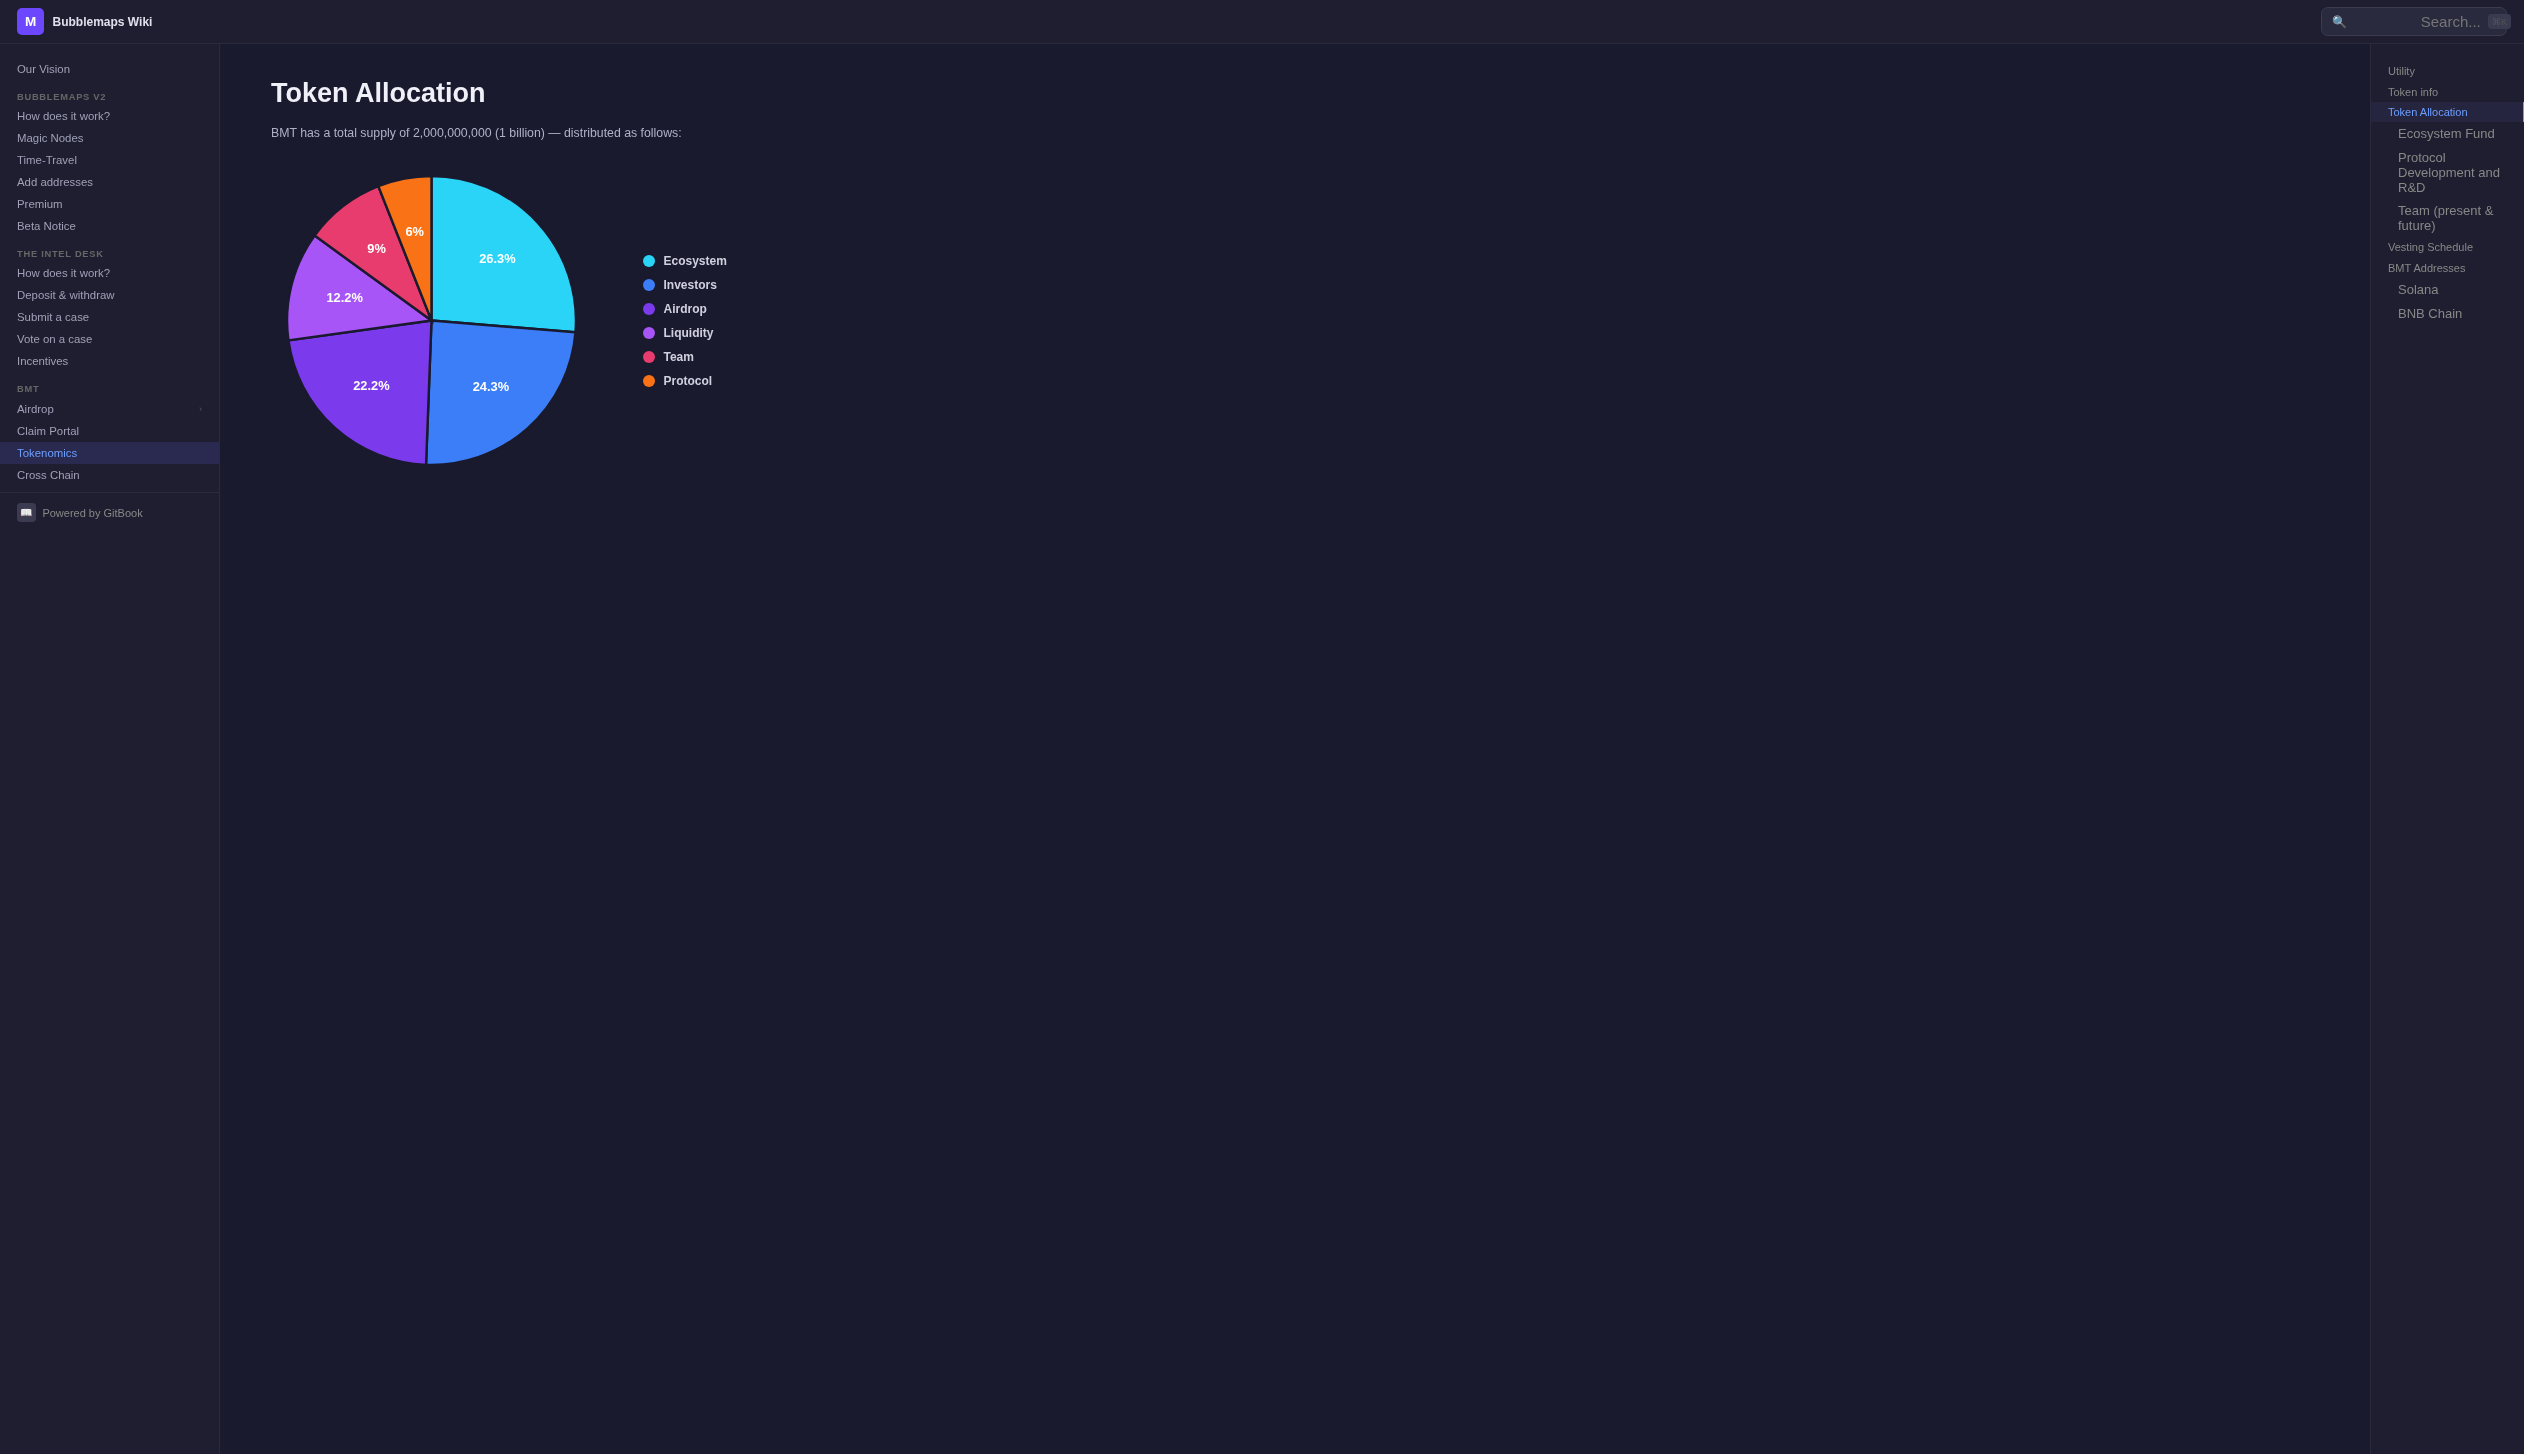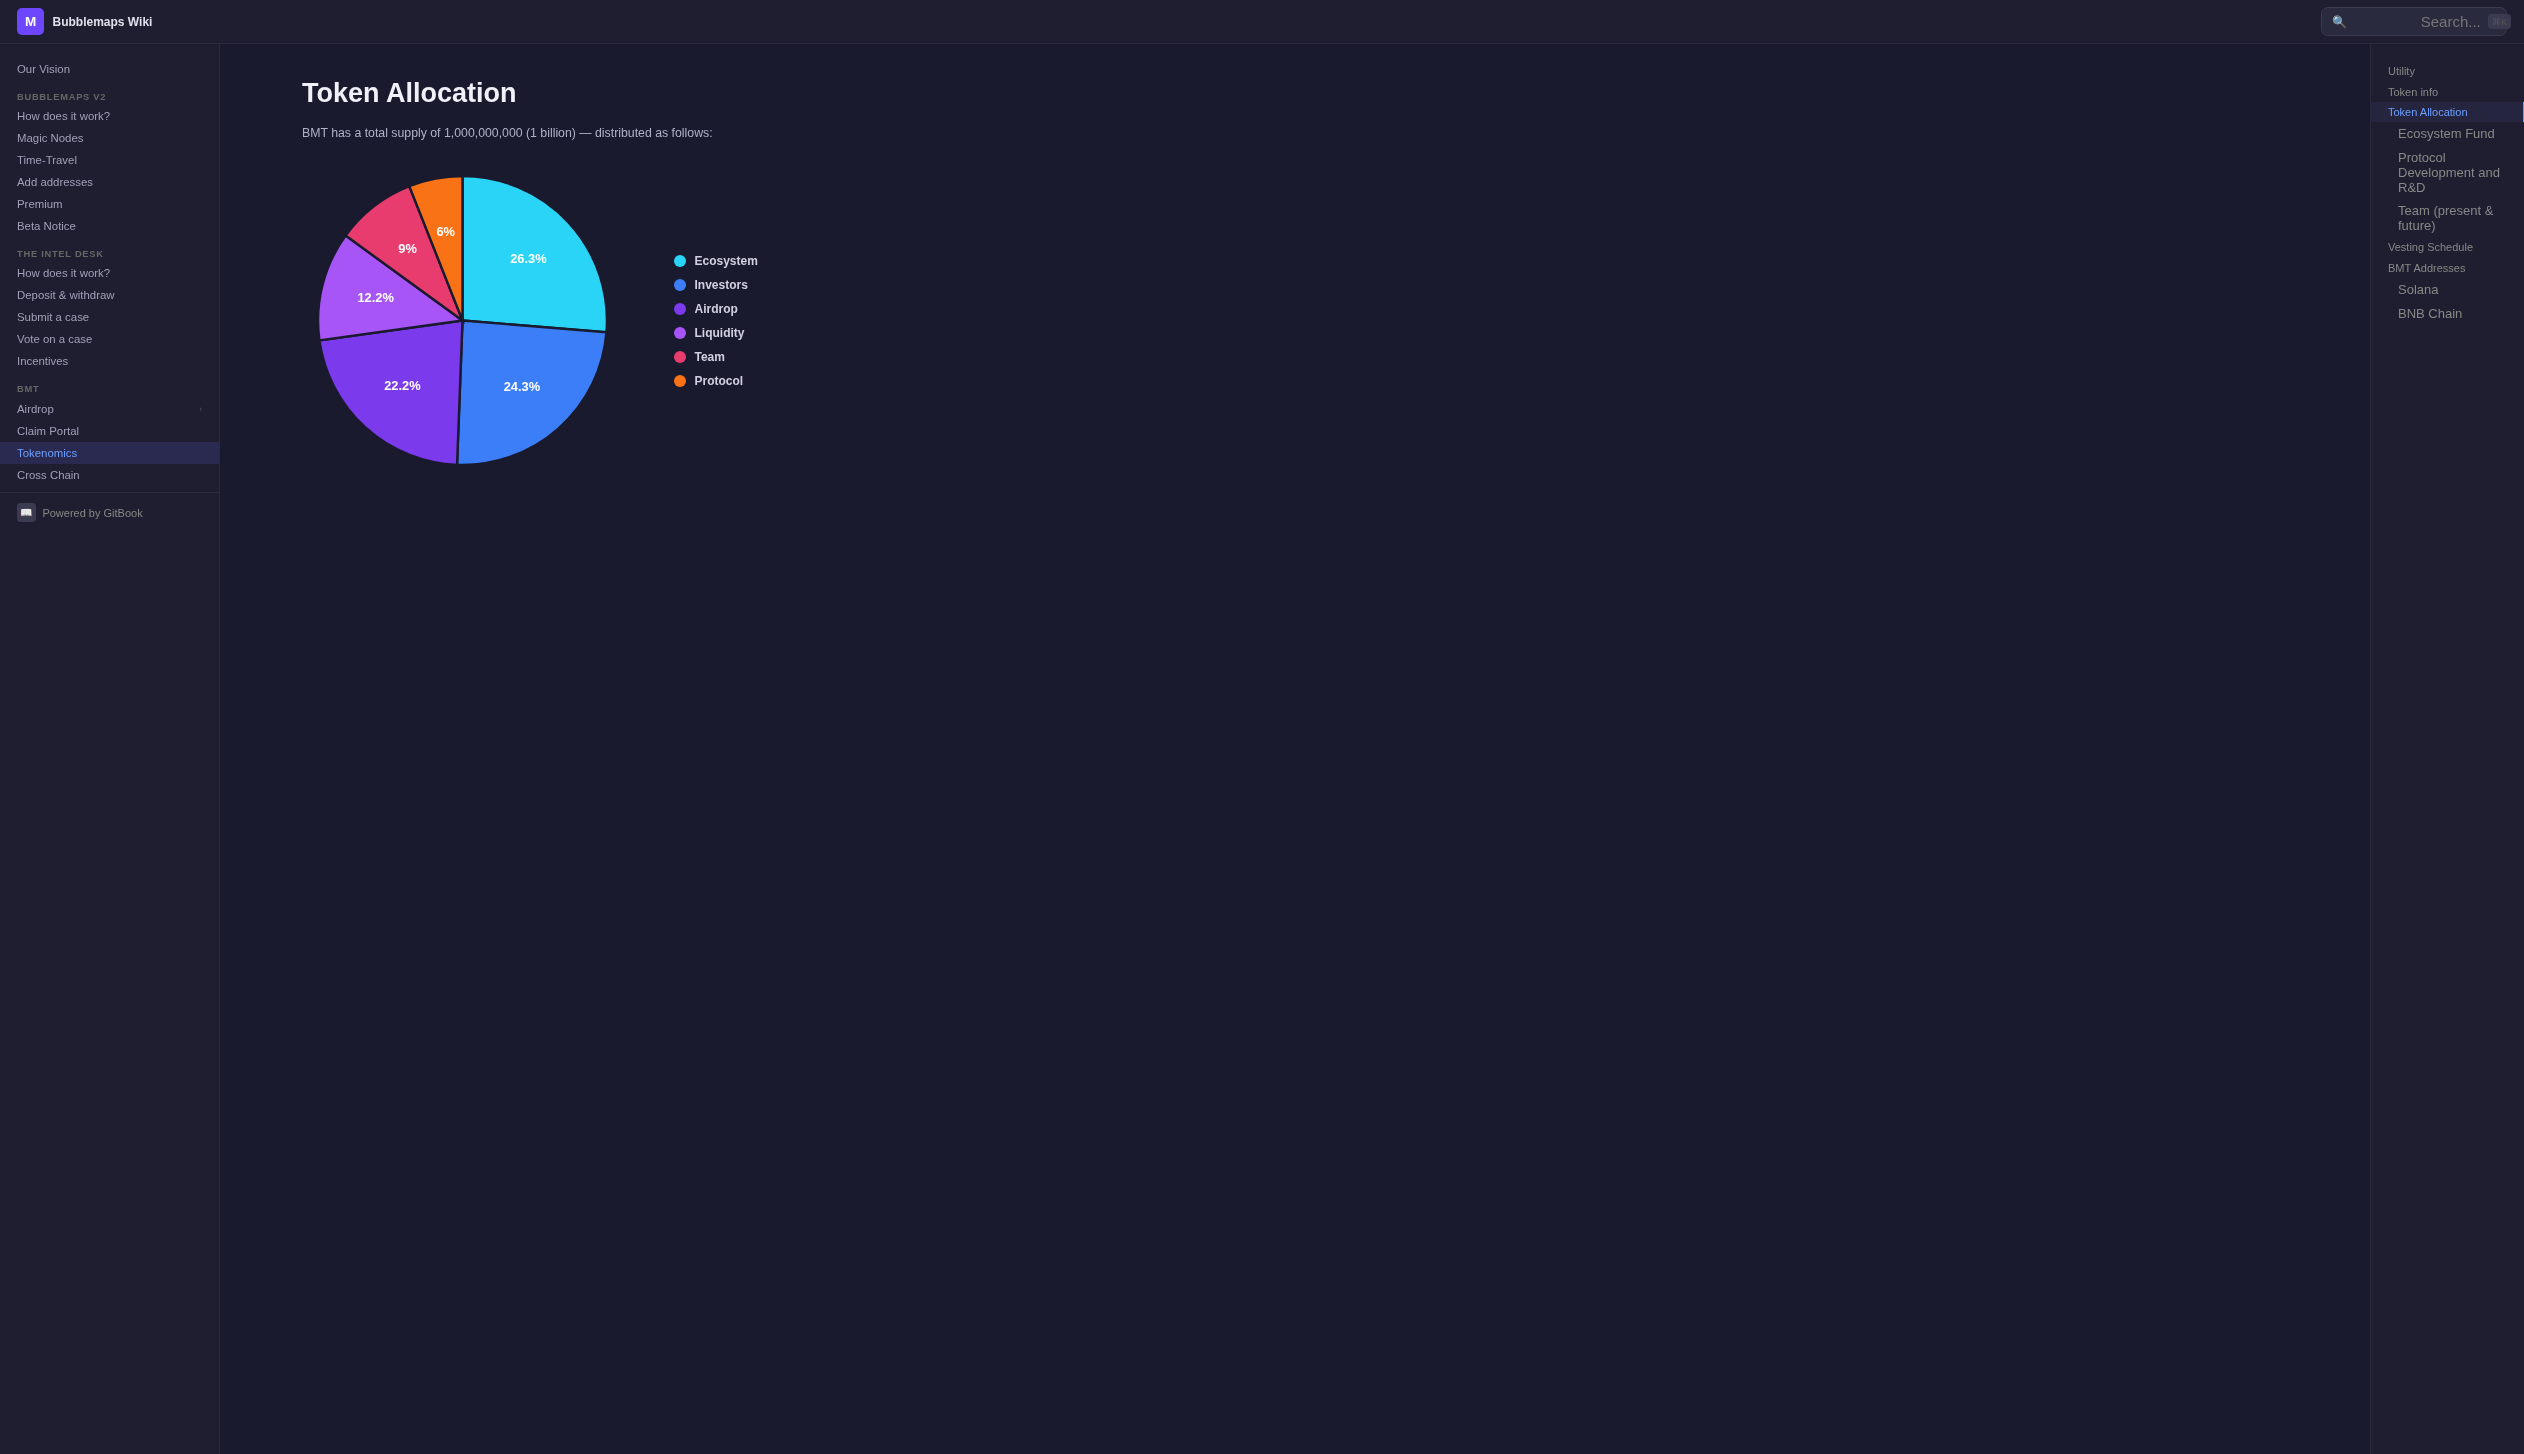--- a/index.html
+++ b/index.html
@@ -73,21 +73,20 @@
       background: #3a3a50;
       padding: 1.7px 4.2px;
       border-radius: 3.4px;
     }
 
     
     .layout {
       display: flex;
       flex: 1;
       overflow: hidden;
-      gap: 31px;
     }
 
     
     .sidebar {
       width: 220px;
       background: #1e1e30;
       border-right: 0.8px solid #2a2a3e;
       overflow-y: auto;
       padding: 13.5px 0;
       flex-shrink: 0;
@@ -322,21 +321,21 @@
       </div>
 
     <div class="sidebar-footer">
       <div class="gitbook-icon">📖</div>
       <span>Powered by GitBook</span>
     </div>
   </nav>
 
   <main class="main">
     <h1 class="page-title">Token Allocation</h1>
-    <p class="description">BMT has a total supply of 1,000,000,000 (1 billion) — distributed as follows:</p>
+    <p class="description">BMT has a total supply of 2,000,000,000 (1 billion) — distributed as follows:</p>
 
 
     <div class="chart-section">
       <div class="pie-wrapper">
         <svg viewBox="0 0 200 200" width="321" height="321" style="font-size:14px">
 
         <path d="M 100 100 L 100 10 A 90 90 0 0 1 189.69993352306267 107.34315504113418 Z" fill="#29d4f7" stroke="#1a1a2e" stroke-width="1.5"></path>
             <text x="141.03464263158068" y="62.1873287891683" text-anchor="middle" dominant-baseline="middle" fill="white" font-size="8" font-weight="600">26.3%</text>
             <path d="M 100 100 L 189.69993352306267 107.34315504113418 A 90 90 0 0 1 96.60788355970588 189.93605253765304 Z" fill="#3b7ef8" stroke="#1a1a2e" stroke-width="1.5"></path>
             <text x="137.03251489193119" y="141.74006277880875" text-anchor="middle" dominant-baseline="middle" fill="white" font-size="8" font-weight="600">24.3%</text>

